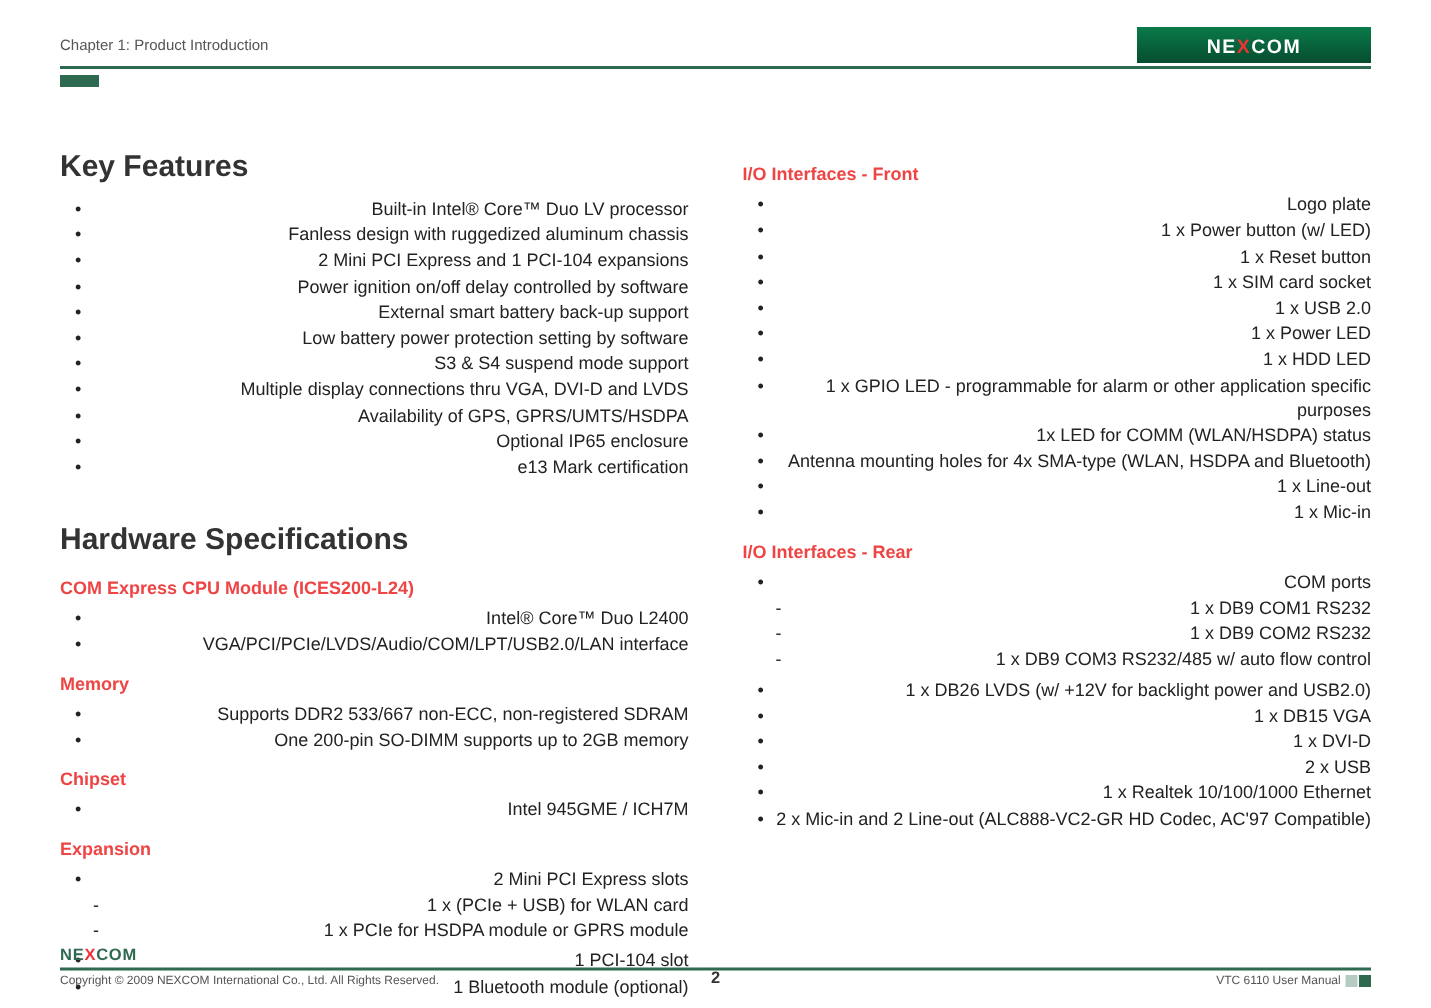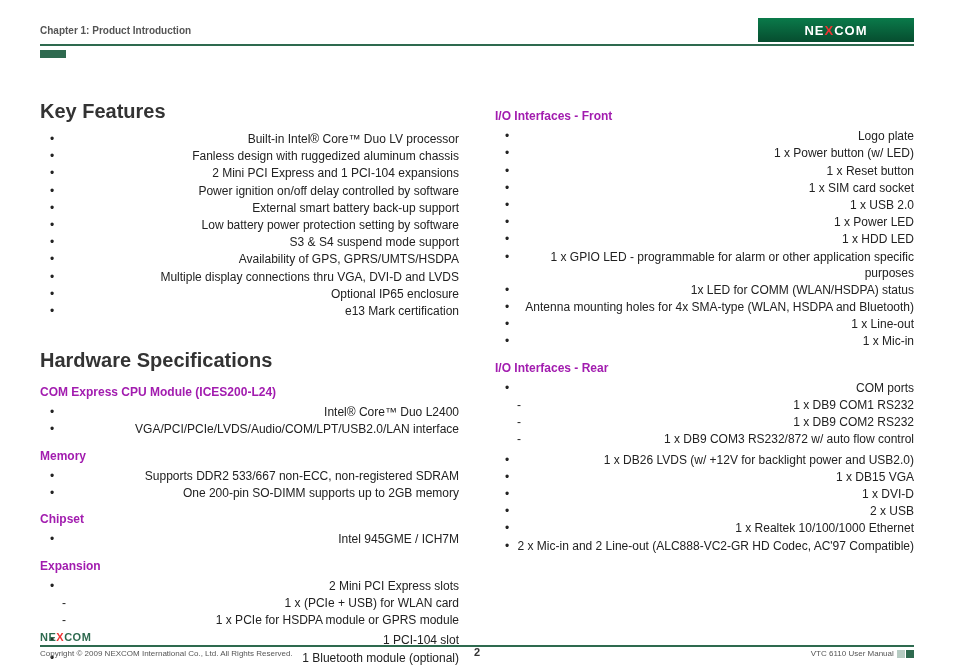--- a/index.html
+++ b/index.html
@@ -1,29 +1,29 @@
 <!DOCTYPE html>
 <html><head>
 <meta charset="utf-8">
 <style>
   * { box-sizing: border-box; margin: 0; padding: 0; }
   html, body { width: 954px; height: 672px; font-family: "Segoe UI", Arial, sans-serif; background: #fff; color: #222; }
   .page { position: relative; width: 954px; height: 672px; padding: 18px 40px 0 40px; }
   .top-row { display: flex; justify-content: space-between; align-items: center; font-size: 10px; color: #555; }
-  .top-row .chapter { font-weight: 700; }
+  .top-row .chapter { font-weight: 400; }
   .logo-box { background:#fff; }
   .logo-bar { width:156px; height:24px; background: linear-gradient(#0a7a4a,#064d2f); display:flex; align-items:center; justify-content:center; position:relative; }
   .logo-text { color:#fff; font-weight:700; font-size:13px; letter-spacing:1px; font-family: Arial, sans-serif; }
   .logo-text .x { color:#e33; }
   .hr1, .hr2 { background:#2e6a4f; height:2px; width:874px; margin-top:2px; }
   .green-stub { position:absolute; left:40px; top:50px; width:26px; height:8px; background:#2e6a4f; }
   .content { display:flex; gap:36px; margin-top:52px; }
   .col { flex:1; font-size:12px; line-height:1.35; }
   h2 { font-size:20px; font-weight:700; color:#333; margin-bottom:6px; }
-  h3 { font-size:12px; font-weight:700; color:#a21caf; margin-top:10px; margin-bottom:4px; }
+  h3 { font-size:12px; font-weight:700; color:#ef4444; margin-top:10px; margin-bottom:4px; }
   ul { list-style:none; padding-left:10px; margin-bottom:4px; }
   li { position:relative; padding-left:10px; margin-bottom:1px;text-align:right; }
   li::before { content:"•"; position:absolute; left:0; top:0; }
   .sub { padding-left:12px; }
   .sub li::before { content:"-"; }
   .h2gap { margin-top:28px; }
   .footer { position:absolute; bottom:14px; left:40px; right:40px; }
   .footer-line { display:flex; justify-content:space-between; align-items:flex-end; font-size:8px; color:#555; margin-top:2px; }
   .foot-logo { font-size:11px; font-weight:700; color:#2e6a4f; letter-spacing:0.5px; margin-bottom:1px; }
   .foot-logo .x { color:#e33; }
@@ -54,22 +54,22 @@
     <div class="col">
       <h2>Key Features</h2>
       <ul>
         <li>Built-in Intel® Core™ Duo LV processor</li>
         <li>Fanless design with ruggedized aluminum chassis</li>
         <li>2 Mini PCI Express and 1 PCI-104 expansions</li>
         <li>Power ignition on/off delay controlled by software</li>
         <li>External smart battery back-up support</li>
         <li>Low battery power protection setting by software</li>
         <li>S3 &amp; S4 suspend mode support</li>
+        <li>Multiple display connections thru VGA, DVI-D and LVDS</li>
         <li>Availability of GPS, GPRS/UMTS/HSDPA</li>
-        <li>Multiple display connections thru VGA, DVI-D and LVDS</li>
         <li>Optional IP65 enclosure</li>
         <li>e13 Mark certification</li>
       </ul>
 
       <h2 class="h2gap">Hardware Specifications</h2>
       <h3>COM Express CPU Module (ICES200-L24)</h3>
       <ul>
         <li>Intel® Core™ Duo L2400</li>
         <li>VGA/PCI/PCIe/LVDS/Audio/COM/LPT/USB2.0/LAN interface</li>
       </ul>
@@ -113,21 +113,21 @@
         <li>1 x Line-out</li>
         <li>1 x Mic-in</li>
       </ul>
 
       <h3>I/O Interfaces - Rear</h3>
       <ul>
         <li>COM ports</li>
         <ul class="sub">
           <li>1 x DB9 COM1 RS232</li>
           <li>1 x DB9 COM2 RS232</li>
-          <li>1 x DB9 COM3 RS232/872 w/ auto flow control</li>
+          <li>1 x DB9 COM3 RS232/485 w/ auto flow control</li>
         </ul>
         <li>1 x DB26 LVDS (w/ +12V for backlight power and USB2.0)</li>
         <li>1 x DB15 VGA</li>
         <li>1 x DVI-D</li>
         <li>2 x USB</li>
         <li>1 x Realtek 10/100/1000 Ethernet</li>
         <li>2 x Mic-in and 2 Line-out (ALC888-VC2-GR HD Codec, AC'97 Compatible)</li>
       </ul>
     </div>
   </div>

